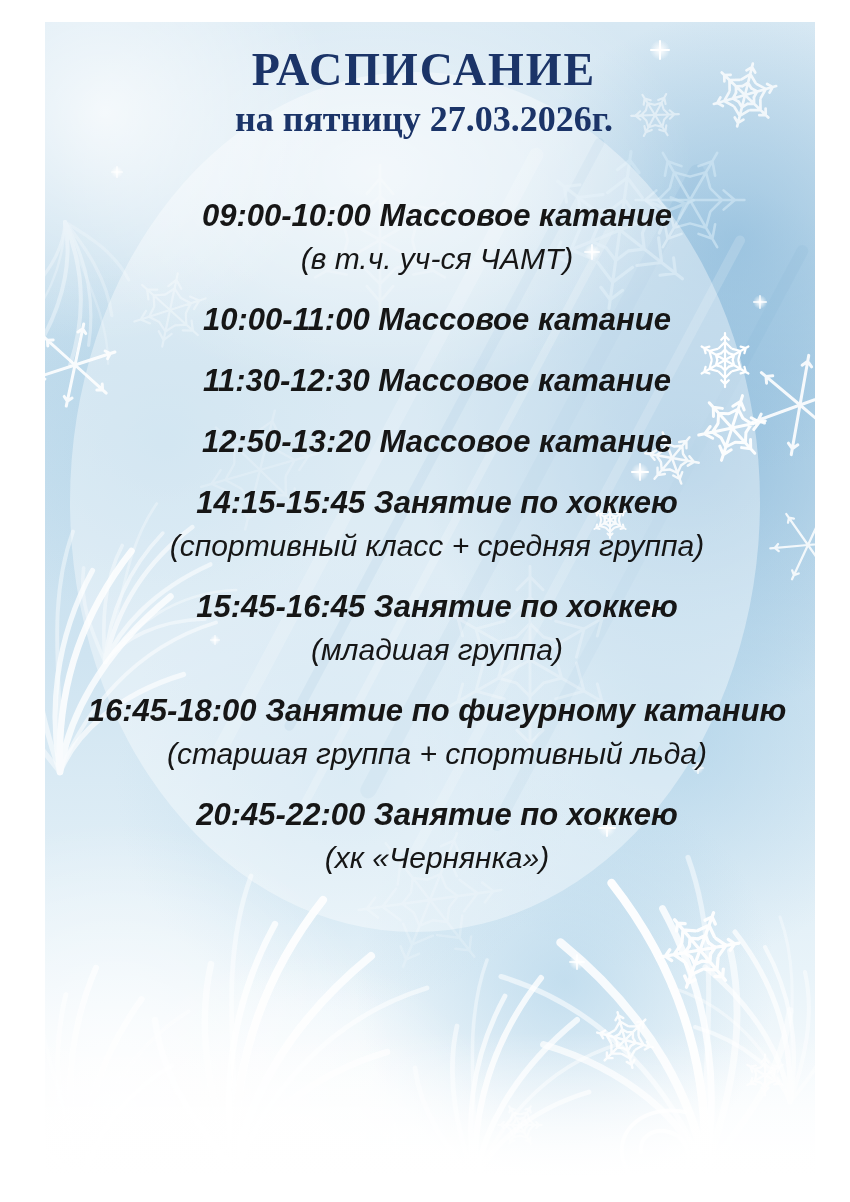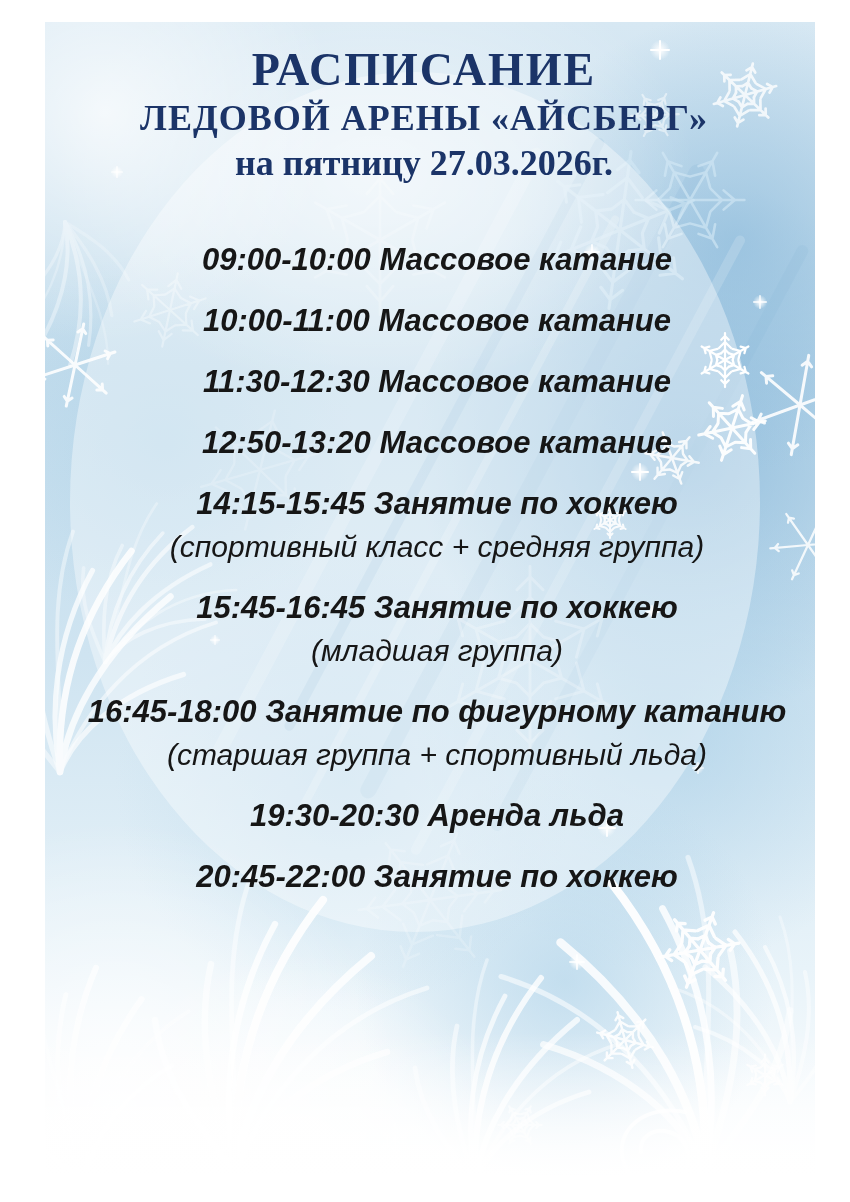--- a/index.html
+++ b/index.html
@@ -178,30 +178,30 @@
   <use href="#spark" transform="translate(532,940) scale(0.8)"></use>
   <use href="#spark" transform="translate(72,150) scale(0.6)"></use>
   <use href="#spark" transform="translate(170,618) scale(0.5)"></use>
 
   <rect x="0" y="1010" width="770" height="143" fill="url(#fadeBottom)"></rect>
 </svg>
 
 <div class="content">
   <div class="title-block">
     <div class="title-main">РАСПИСАНИЕ</div>
-    <div class="title-sub">ЛЕДОВОЙ АРЕНЫ «АЙСБЕРГ»</div>
     <div class="title-date">на пятницу 27.03.2026г.</div>
   </div>
 
   <div class="schedule-list">
   <div class="schedule-item">
     <div class="line-main">
       <span>09:00-10:00</span>
       <span>Массовое катание</span>
     </div>
+    <div class="line-note">(в т.ч. уч-ся ЧАМТ)</div>
   </div>
 
   <div class="schedule-item">
     <div class="line-main">
       <span>10:00-11:00</span>
       <span>Массовое катание</span>
     </div>
 
   </div>
 
@@ -239,28 +239,22 @@
 
   <div class="schedule-item">
     <div class="line-main">
       <span>16:45-18:00</span>
       <span>Занятие по фигурному катанию</span>
     </div>
     <div class="line-note">(старшая группа + спортивный льда)</div>
   </div>
 
 
-  <div class="schedule-item">
-    <div class="line-main">
-      <span>19:30-20:30</span>
-      <span>Аренда льда</span>
-    </div>
-
-  </div>
 
   <div class="schedule-item">
     <div class="line-main">
       <span>20:45-22:00</span>
       <span>Занятие по хоккею</span>
     </div>
+    <div class="line-note">(хк «Чернянка»)</div>
   </div>
 </div>
 </div>
 
 </body></html>

